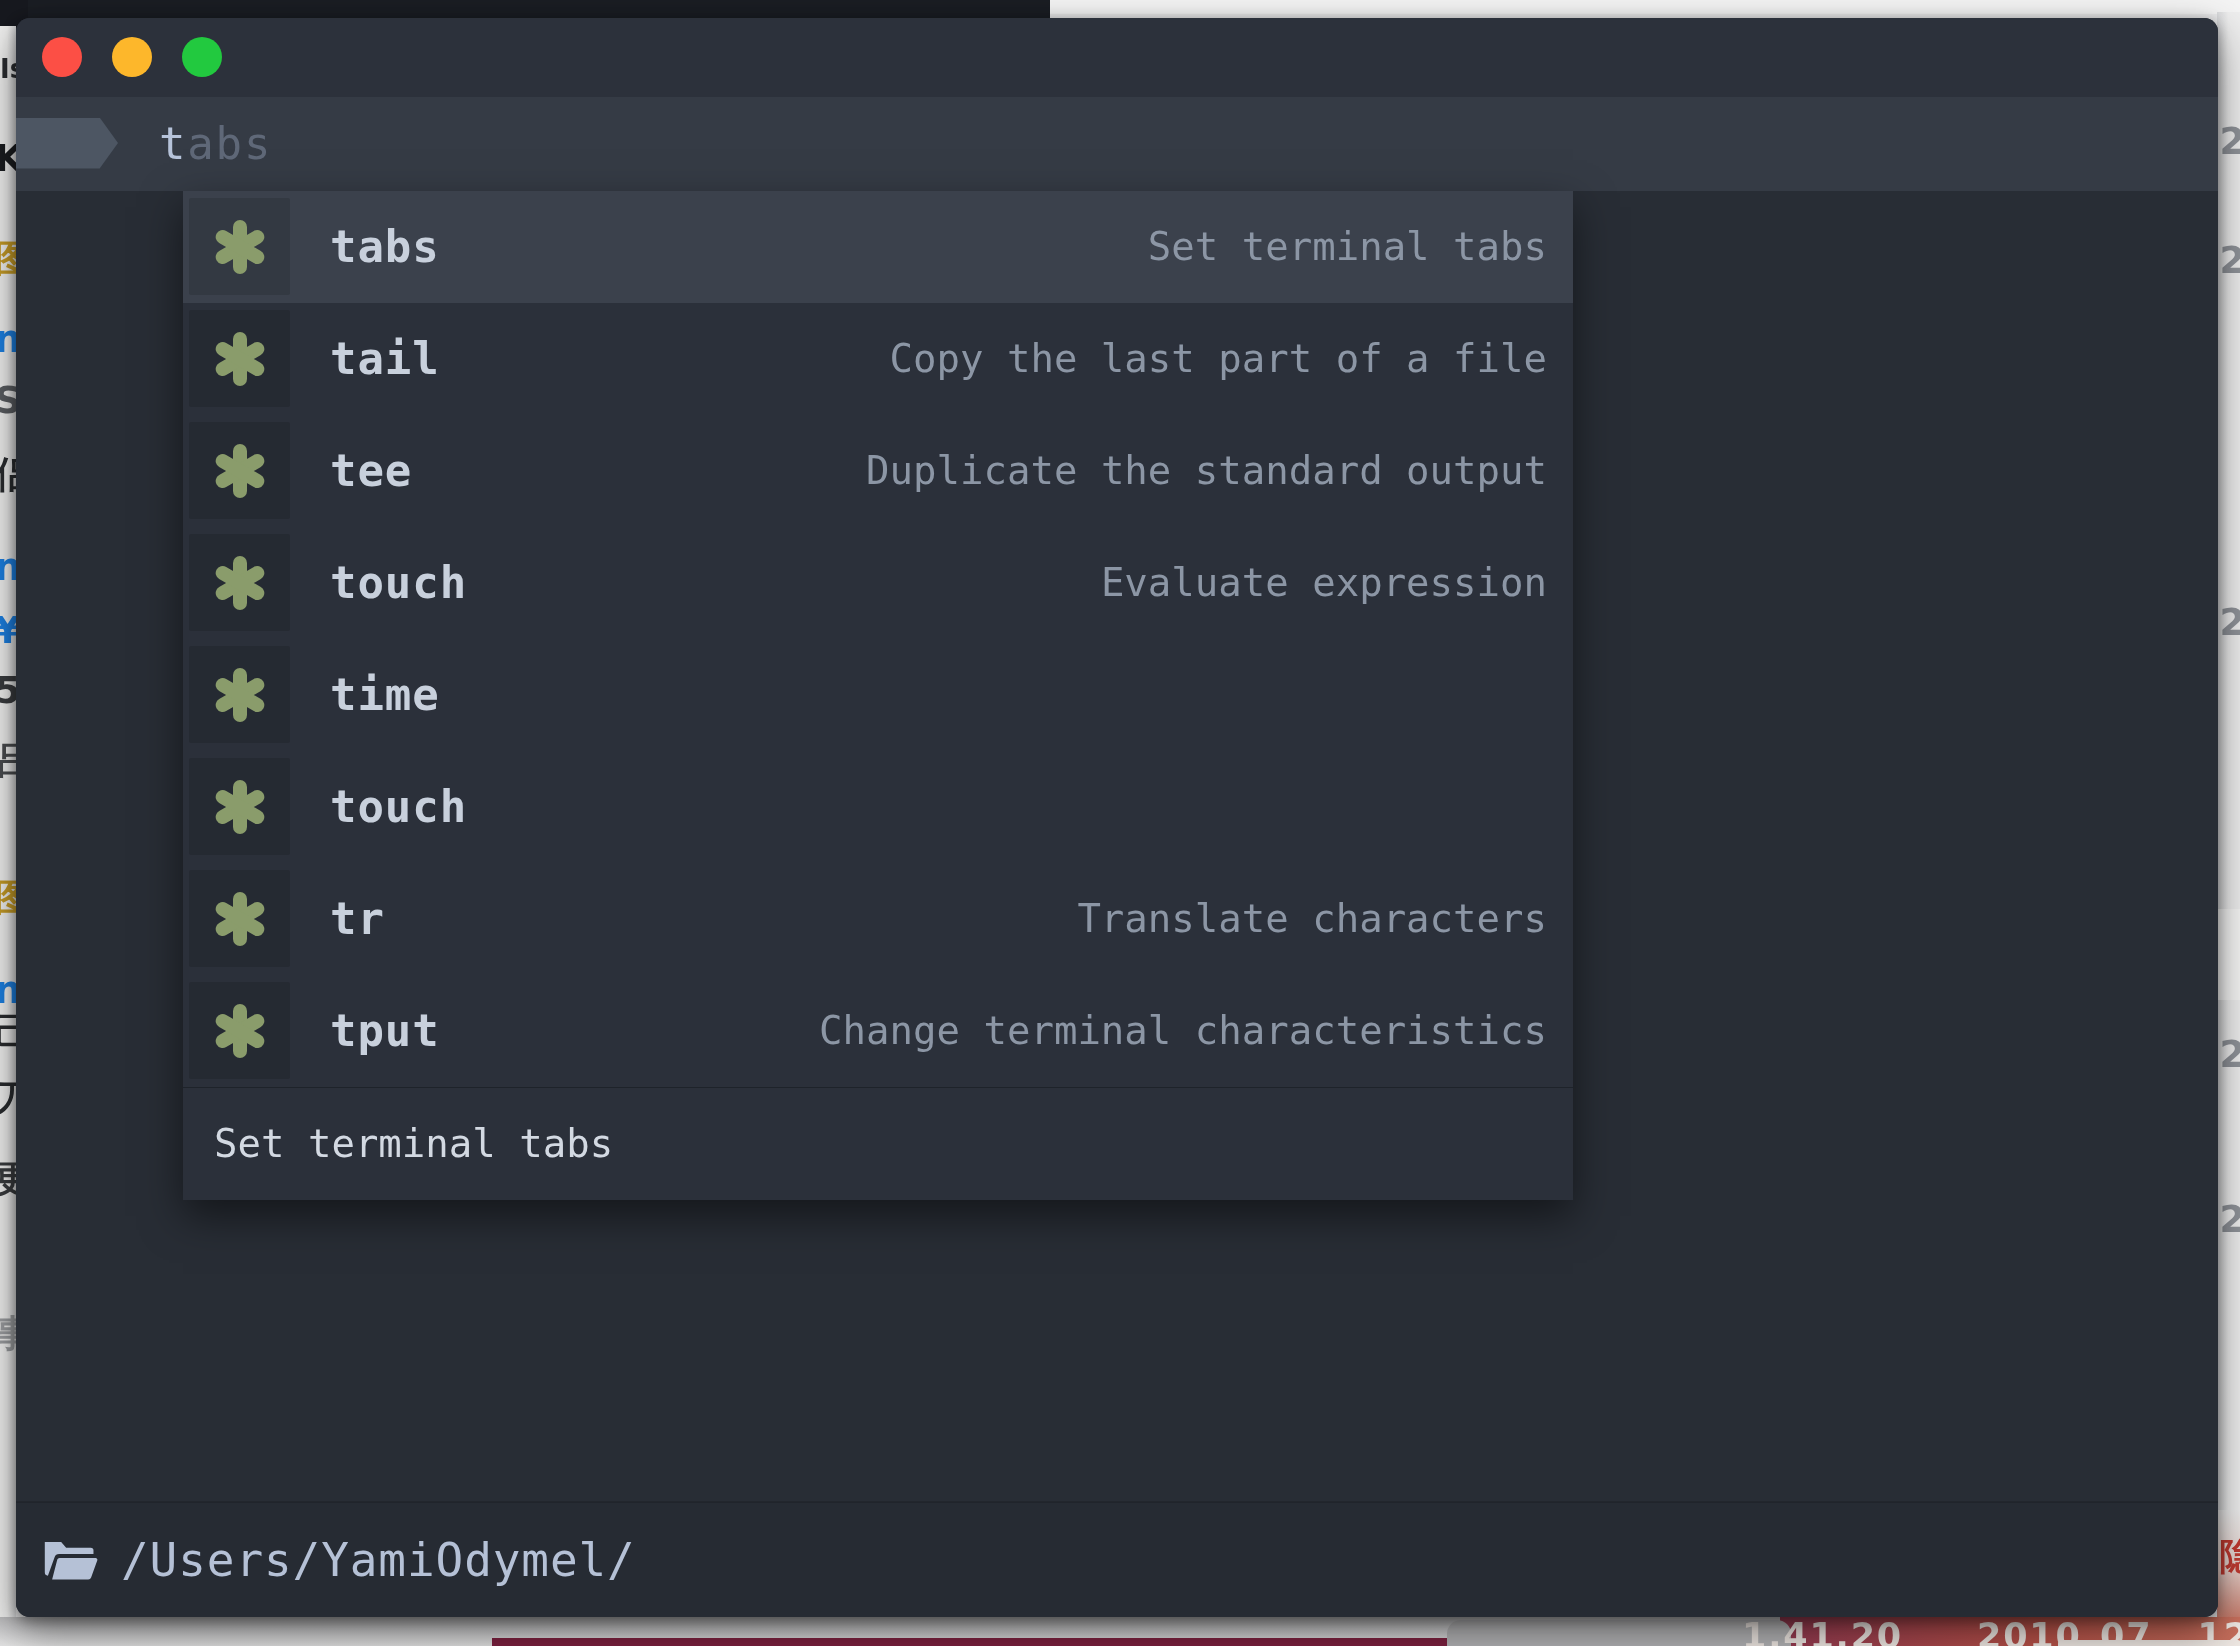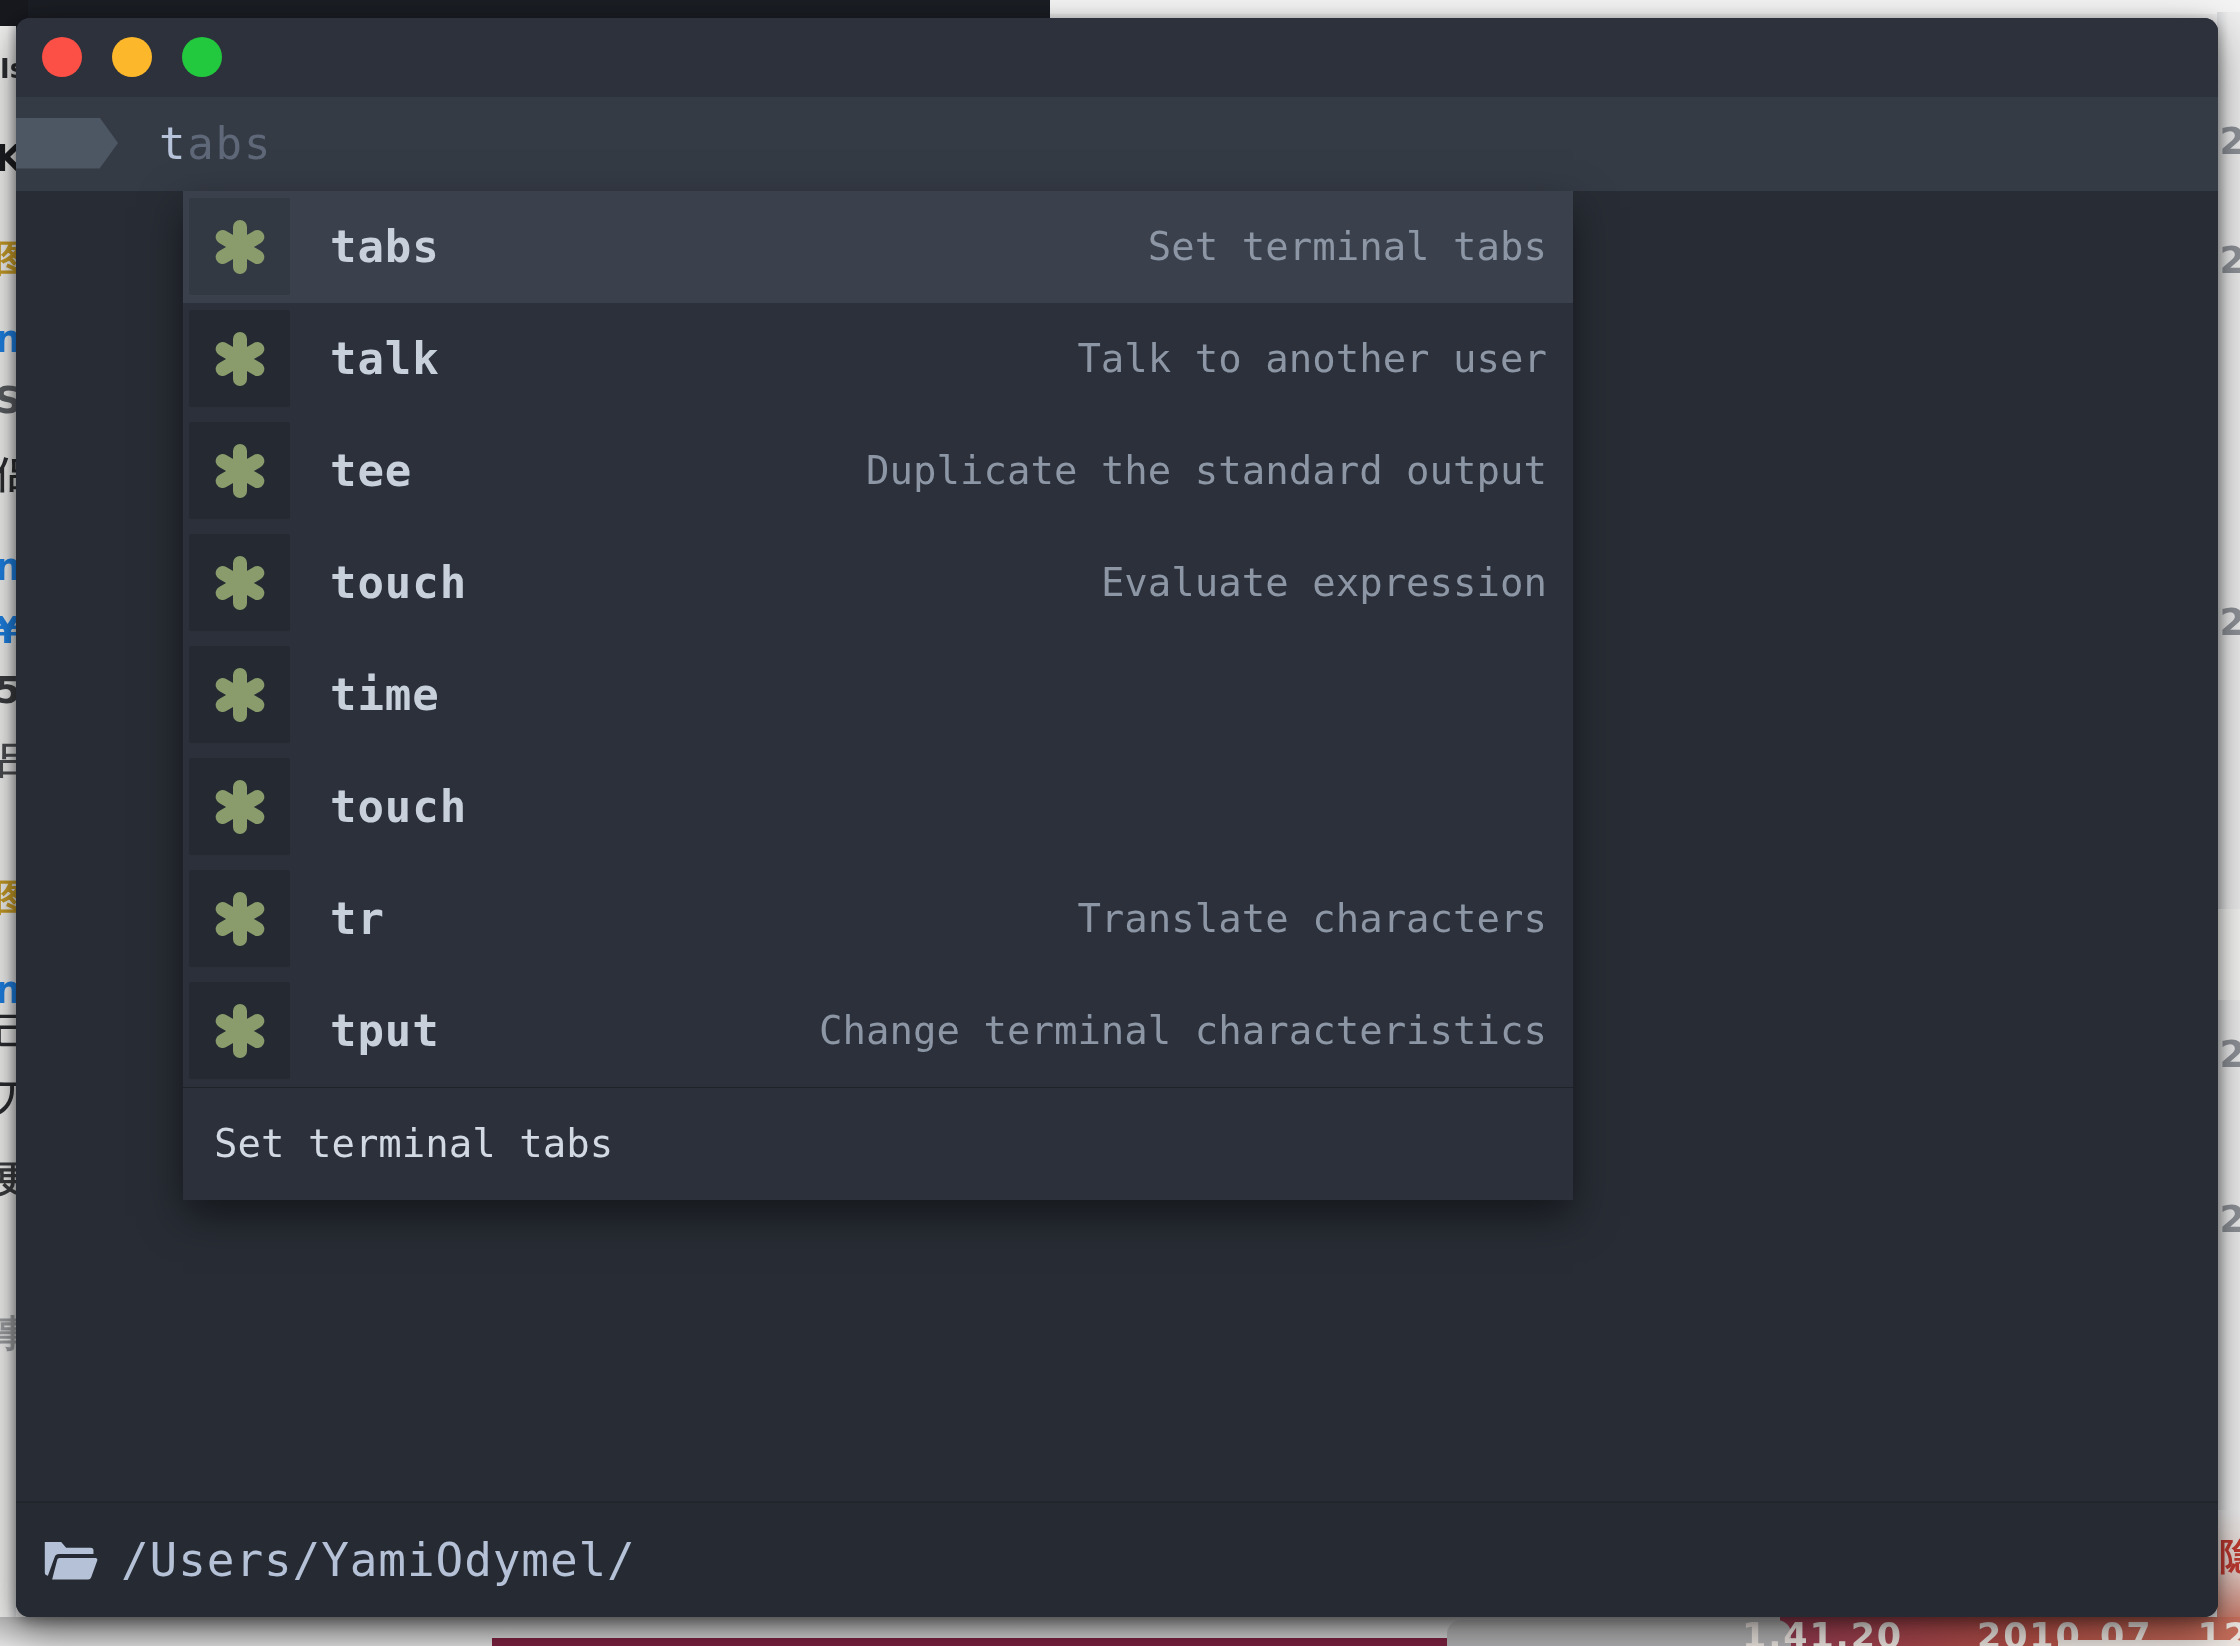--- a/index.html
+++ b/index.html
@@ -165,22 +165,22 @@
     <span class="desc">Set terminal tabs</span>
   </div>
           <div class="row">
     <div class="icon-cell">
       <span class="ast">
                 <i></i>
                 <i></i>
                 <i></i>
               </span>
     </div>
-    <span class="cmd">talk</span>
-    <span class="desc">Talk to another user</span>
+    <span class="cmd">tail</span>
+    <span class="desc">Copy the last part of a file</span>
   </div>
           <div class="row">
     <div class="icon-cell">
       <span class="ast">
                 <i></i>
                 <i></i>
                 <i></i>
               </span>
     </div>
     <span class="cmd">tee</span>

